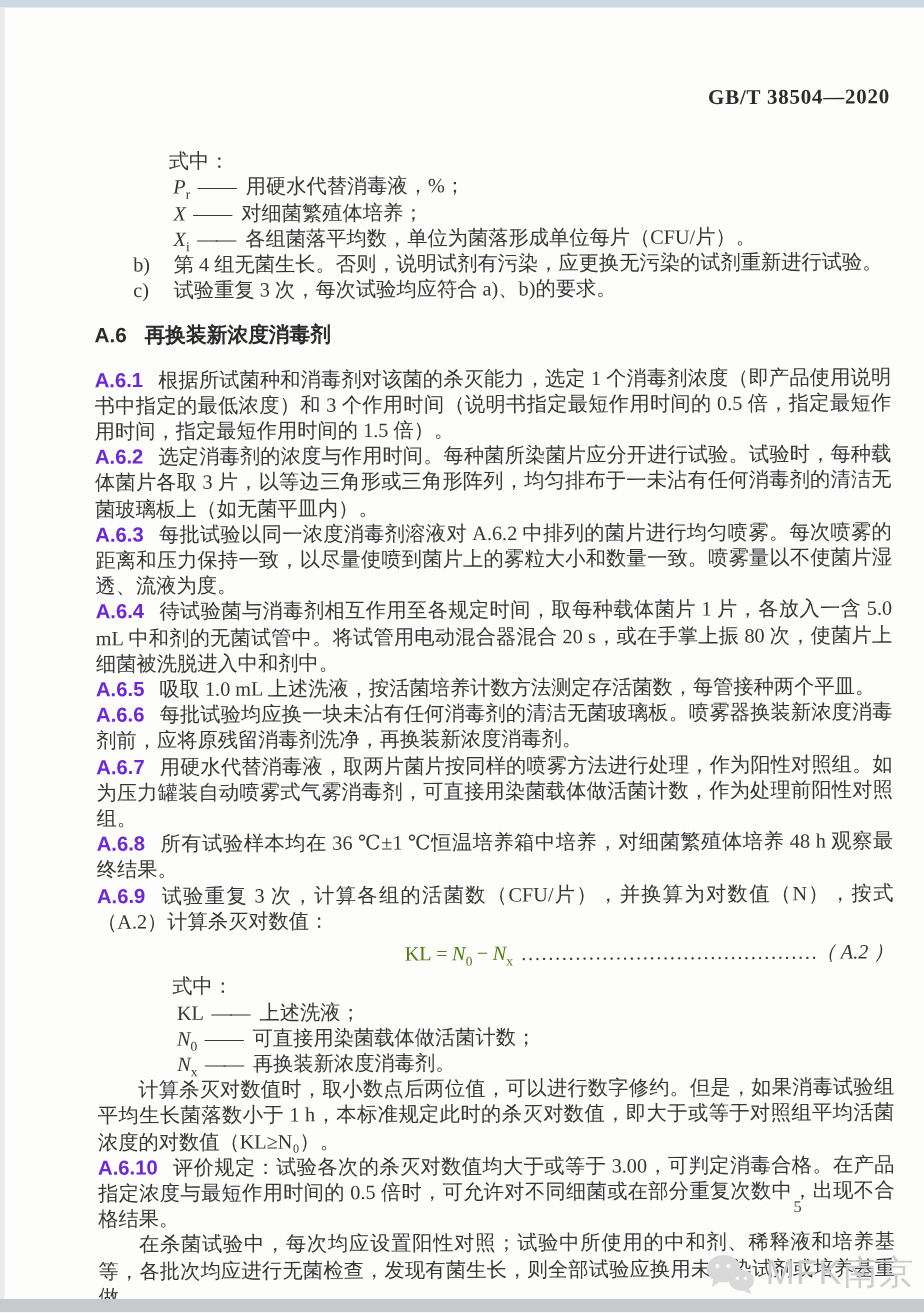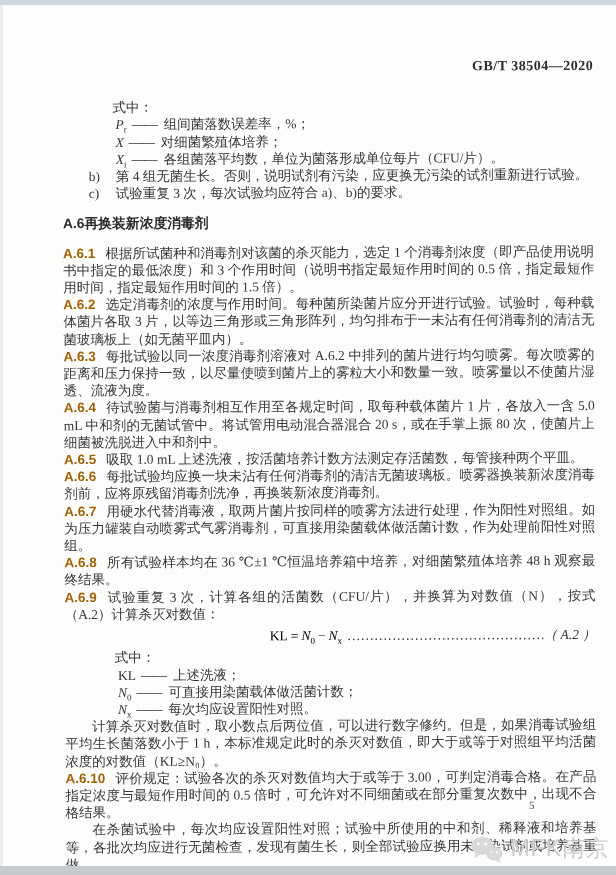--- a/index.html
+++ b/index.html
@@ -30,28 +30,28 @@
   .sym.it{font-style:italic;}
   sub{font-size:9px;line-height:0;}
   .dash{margin:0 7px 0 5px;letter-spacing:-1px;}
   .list-item{padding-left:53px;}
   .li-label{display:inline-block;width:27px;margin-left:-27px;}
   .section-heading{
     font-family:"Liberation Sans","DejaVu Sans",sans-serif;
     font-weight:bold;font-size:13.8px;color:#2b2b2b;
     margin:13px 0 12px 0;text-align:left;
   }
-  .section-heading .snum{}
+  .section-heading .snum{margin-right:12px;}
   .cnum{
     font-family:"Liberation Sans","DejaVu Sans",sans-serif;
-    font-weight:bold;color:#a16207;margin-right:10px;white-space:nowrap;
+    font-weight:bold;color:#6d28d9;margin-right:10px;white-space:nowrap;
   }
   .formula-row{display:flex;align-items:baseline;margin:5px 0 4px 0;}
   .f-indent{width:205px;flex:0 0 auto;}
-  .formula{white-space:nowrap;font-size:13.5px;color:#000000;}
+  .formula{white-space:nowrap;font-size:13.5px;color:#4d7c0f;}
   .formula .op{margin:0 3px;}
   .formula .var{font-style:italic;font-family:"Liberation Serif",serif;}
   .f-dots{flex:1 1 auto;overflow:hidden;white-space:nowrap;padding:0 5px;color:#3a3a3a;}
   .f-label{flex:0 0 auto;white-space:nowrap;font-style:italic;}
   .para{text-indent:2em;}
   .page-number{
     position:absolute;left:529px;top:799px;
     font-size:11px;color:#4a4a4a;transform:rotate(-0.25deg);
   }
   .watermark{
@@ -70,21 +70,21 @@
   <div class="scan-top"></div>
   <div class="scan-left"></div>
   <div class="scan-right"></div>
 
   <div class="content">
 
     <p class="doc-header">GB/T 38504—2020</p>
 
     <p class="defs-intro">式中：</p>
 
-    <p class="def-item"><span class="sym it">P</span><sub>r</sub><span class="dash">——</span><span>组间菌落数误差率，%；</span></p>
+    <p class="def-item"><span class="sym it">P</span><sub>r</sub><span class="dash">——</span><span>用硬水代替消毒液，%；</span></p>
 
     <p class="def-item"><span class="sym it">X</span><sub></sub><span class="dash">——</span><span>对细菌繁殖体培养；</span></p>
 
     <p class="def-item"><span class="sym it">X</span><sub>i</sub><span class="dash">——</span><span>各组菌落平均数，单位为菌落形成单位每片（CFU/片）。</span></p>
 
     <p class="list-item"><span class="li-label">b)</span><span>第 4 组无菌生长。否则，说明试剂有污染，应更换无污染的试剂重新进行试验。</span></p>
 
     <p class="list-item"><span class="li-label">c)</span><span>试验重复 3 次，每次试验均应符合 a)、b)的要求。</span></p>
 
     <p class="section-heading"><span class="snum">A.6</span><span>再换装新浓度消毒剂</span></p>
@@ -105,21 +105,21 @@
       <span class="f-dots">…………………………………………………………</span>
       <span class="f-label">（ A.2 ）</span>
     </div>
 
     <p class="defs-intro">式中：</p>
 
     <p class="def-item"><span class="sym">KL</span><sub></sub><span class="dash">——</span><span>上述洗液；</span></p>
 
     <p class="def-item"><span class="sym it">N</span><sub>0</sub><span class="dash">——</span><span>可直接用染菌载体做活菌计数；</span></p>
 
-    <p class="def-item"><span class="sym it">N</span><sub>x</sub><span class="dash">——</span><span>每次均应设置阳性对照。</span></p>
+    <p class="def-item"><span class="sym it">N</span><sub>x</sub><span class="dash">——</span><span>再换装新浓度消毒剂。</span></p>
 
     <p class="para">计算杀灭对数值时，取小数点后两位值，可以进行数字修约。但是，如果消毒试验组平均生长菌落数小于 1 h，本标准规定此时的杀灭对数值，即大于或等于对照组平均活菌浓度的对数值（KL≥N₀）。</p>
 
     <p class="clause"><span class="cnum">A.6.10</span><span>评价规定：试验各次的杀灭对数值均大于或等于 3.00，可判定消毒合格。在产品指定浓度与最短作用时间的 0.5 倍时，可允许对不同细菌或在部分重复次数中，出现不合格结果。</span></p>
 
     <p class="para">在杀菌试验中，每次均应设置阳性对照；试验中所使用的中和剂、稀释液和培养基等，各批次均应进行无菌检查，发现有菌生长，则全部试验应换用未污染试剂或培养基重做。</p>
 
   </div>
 
   <div class="page-number">5</div>

